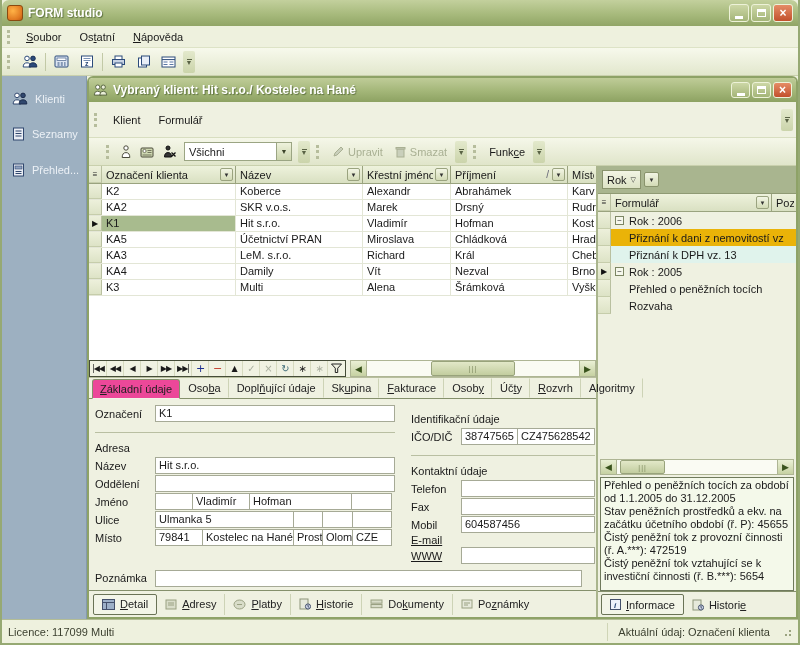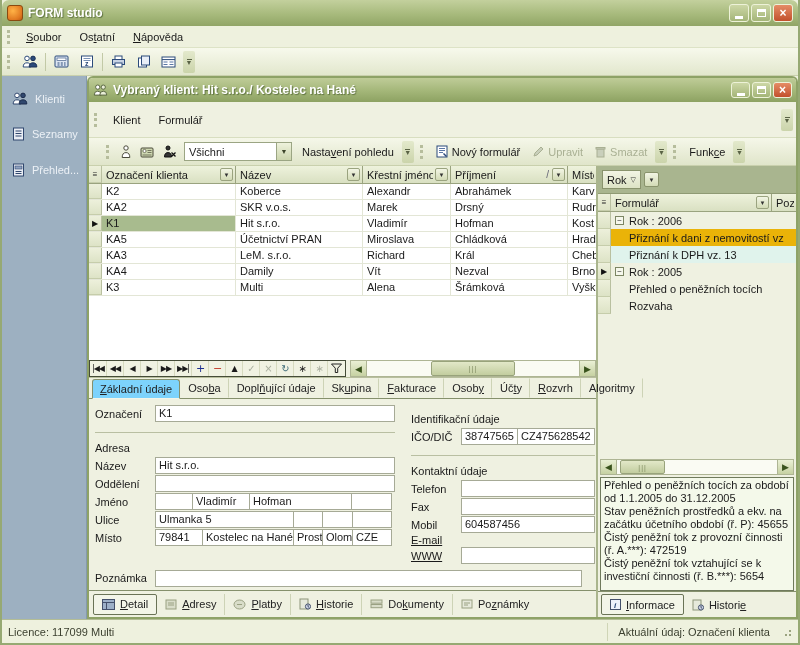--- a/index.html
+++ b/index.html
@@ -69,21 +69,21 @@
   .navb:last-child{border-right:none}
   .nblue{color:#1d2f90}.nred{color:#c23b2a}.ngray{color:#aab0a0}.nteal{color:#44707c}
   .hscroll{flex:1;display:flex;border:1px solid #aeb594;background:#fafbf3}
   .sbtn{width:16px;flex:none;background:linear-gradient(#eaf0d5,#c6d1a2);display:flex;align-items:center;justify-content:center;color:#39531c;font-size:9px;font-family:"DejaVu Sans",sans-serif}
   .sbtn.left{border-right:1px solid #aeb594}.sbtn.right{border-left:1px solid #aeb594}
   .strack{flex:1;position:relative}
   .sthumb{position:absolute;top:0;bottom:0;background:linear-gradient(#e2e8c8,#c2cd9f);border:1px solid #98a37b;border-radius:2px;display:flex;align-items:center;justify-content:center;color:#7d8a5e;font-size:7px;letter-spacing:1px}
   
   .tabstrip{height:21px;flex:none;display:flex;align-items:flex-end;padding-left:3px;border-bottom:1px solid #85906c;background:#eff1e1}
   .tab{padding:3px 7px 3px;border:1px solid transparent;white-space:nowrap;color:#222;position:relative}
-  .tab.active{background:#7dd3fc;border:1px solid #85906c;border-bottom:1px solid #f3f5e8;margin-bottom:-1px;border-radius:3px 3px 0 0}
+  .tab.active{background:#ec4899;border:1px solid #85906c;border-bottom:1px solid #f3f5e8;margin-bottom:-1px;border-radius:3px 3px 0 0}
   .tab:not(.active){border-right:1px solid #cdd3b6}
   
   .formarea{flex:1;display:flex;min-height:0;background:#eff1e1;padding:6px 4px 0 6px;position:relative}
   .fleft{width:300px;flex:none;display:flex;flex-direction:column}
   .fdivider{width:1px;background:#b9bfa2;margin:2px 8px 6px 8px}
   .fright{flex:1;display:flex;flex-direction:column;padding-right:10px}
   .frow{display:flex;align-items:center;margin-bottom:1px}
   .flabel{width:60px;flex:none}
   .flabel2{width:50px;flex:none}
   .finput{height:17px;background:#fff;border:1px solid #a6aa96;padding:1px 3px;overflow:hidden;white-space:nowrap}
@@ -313,38 +313,25 @@
                 <circle cx="5" cy="3" r="2" fill="#333" stroke="#111"></circle>
                 <path d="M1.5 12 Q1.5 7.6 5 7.6 Q8.5 7.6 8.5 12 Z" fill="#333" stroke="#111"></path>
                 <path d="M8.5 7.5l4 4M12.5 7.5l-4 4" stroke="#111" stroke-width="1.3"></path>
               </svg>
         </span>
           </span>
         <span class="combo">
           <span class="cval">Všichni</span>
           <span class="cbtn">▼</span>
         </span>
-        <span class="itbtn">
-            <span>Nasta<u>v</u>ení pohledu</span>
-          </span>
         <span class="ovfl">
             <i></i>
             <b>▼</b>
           </span>
         <span class="grip" style="margin-left:6px"></span>
-        <span class="itbtn">
-          <span class="icon">
-            <svg width="12" height="13" viewBox="0 0 12 13">
-                <rect x="1" y="1" width="10" height="11" fill="#fff" stroke="#2b4a7a"></rect>
-                <path d="M3 3.5h6M3 5.5h6M3 7.5h4" stroke="#5a77a5"></path>
-                <path d="M7.5 8.5l3 3" stroke="#2b4a7a" stroke-width="1.4"></path>
-              </svg>
-          </span>
-          <span>Nový formulář</span>
-        </span>
         <span class="itbtn disabled">
           <span class="icon">
             <svg width="12" height="12" viewBox="0 0 12 12">
                 <path d="M2 10l1-3 6-6 2 2-6 6-3 1z" fill="#c9cfbb" stroke="#a9b093"></path>
               </svg>
           </span>
           <span>Upravit</span>
         </span>
         <span class="itbtn disabled">
           <span class="icon">

